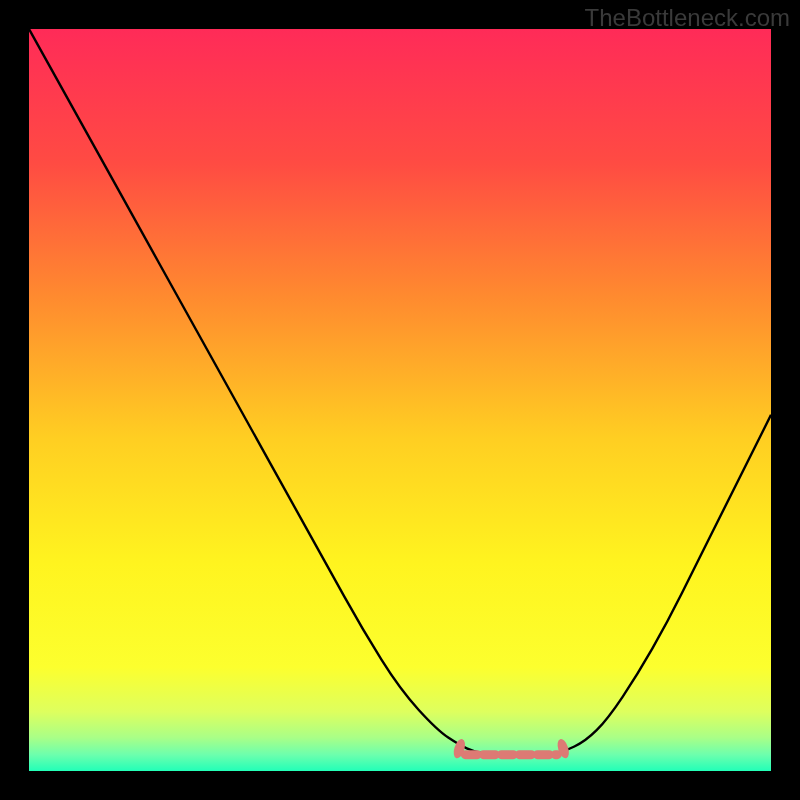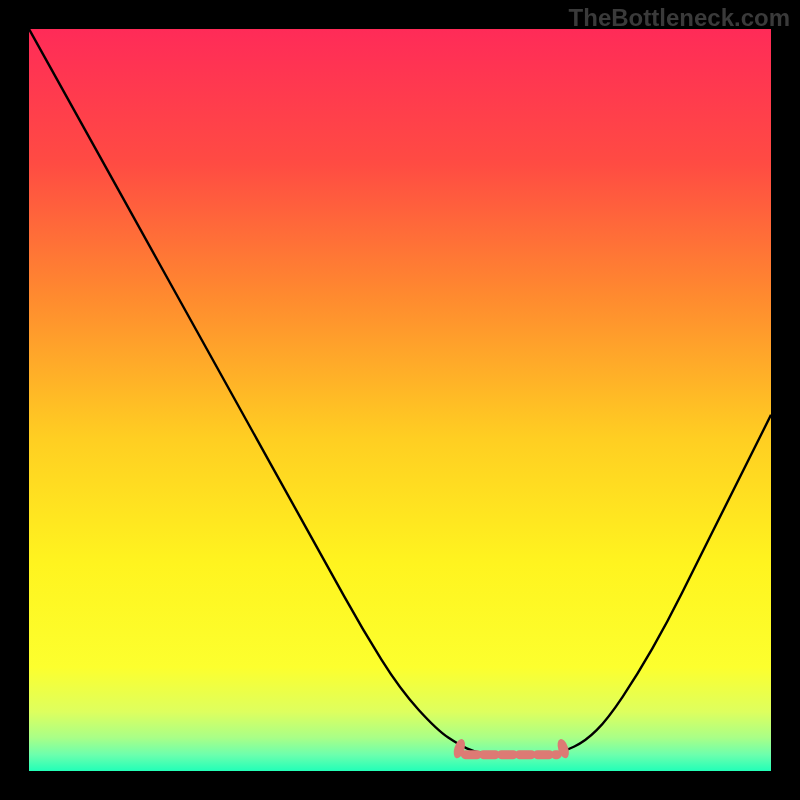--- a/index.html
+++ b/index.html
@@ -5,21 +5,21 @@
   * { margin: 0; padding: 0; box-sizing: border-box; }
   html, body { width: 800px; height: 800px; overflow: hidden; background: #000; }
   .container { position: relative; width: 800px; height: 800px; background: #000; }
   .watermark {
     position: absolute;
     top: 4px;
     right: 10px;
     color: #3a3a3a;
     font-family: Arial, Helvetica, sans-serif;
     font-size: 24px;
-    font-weight: 700;
+    font-weight: 400;
     z-index: 20;
   }
   .plot-outer {
     position: absolute;
     left: 29px;
     top: 29px;
     width: 742px;
     height: 742px;
     background: #000;
   }

